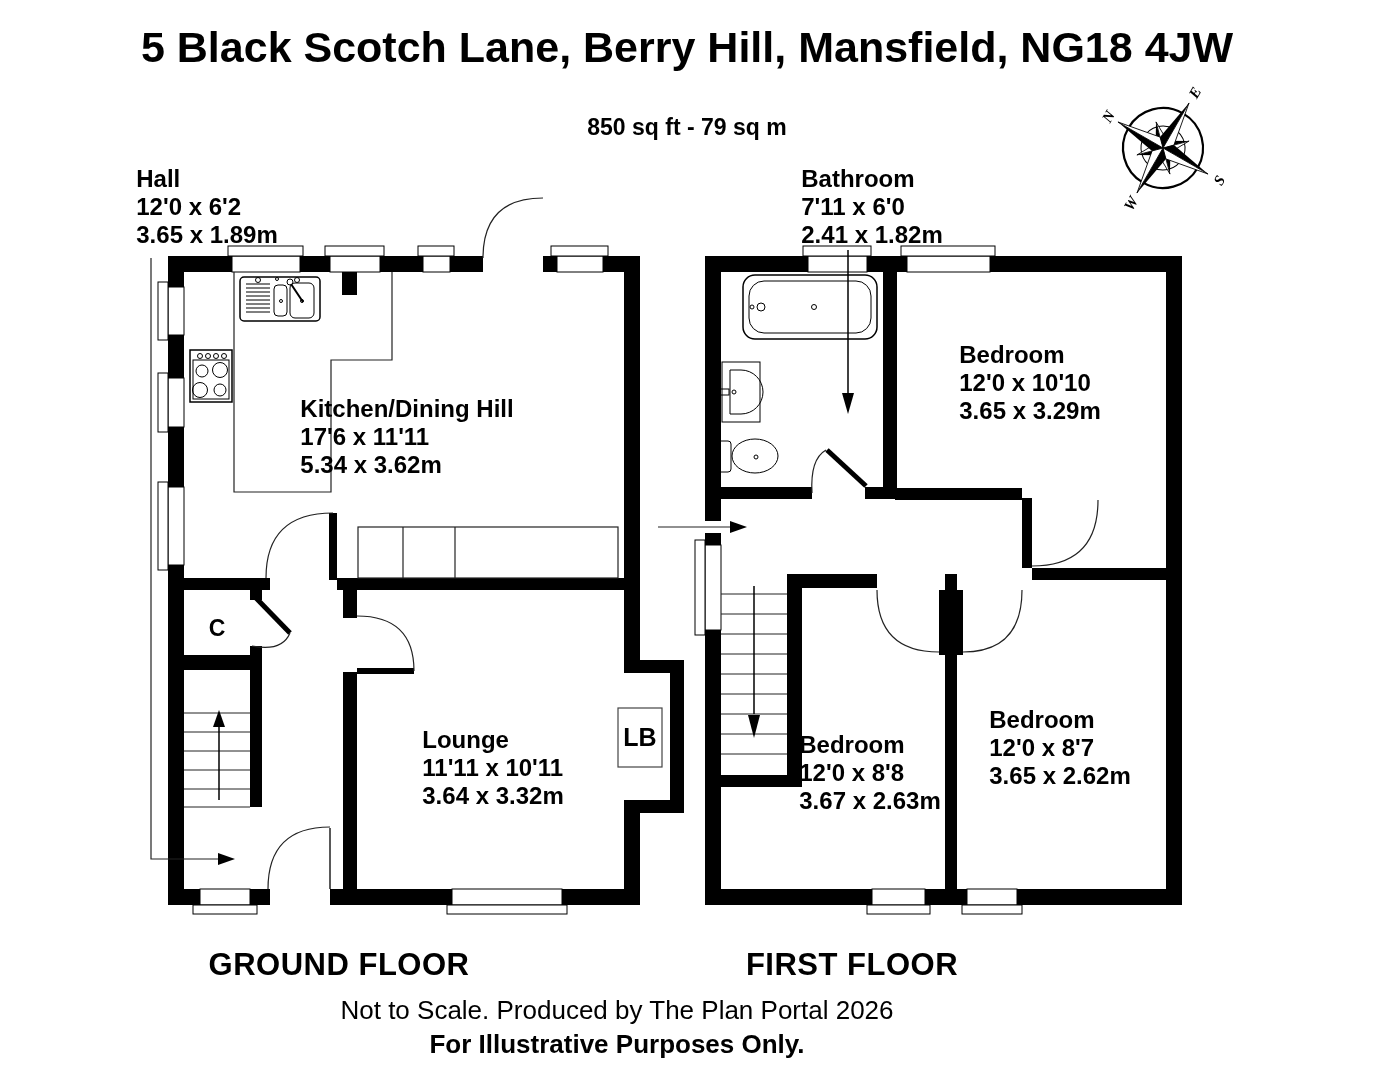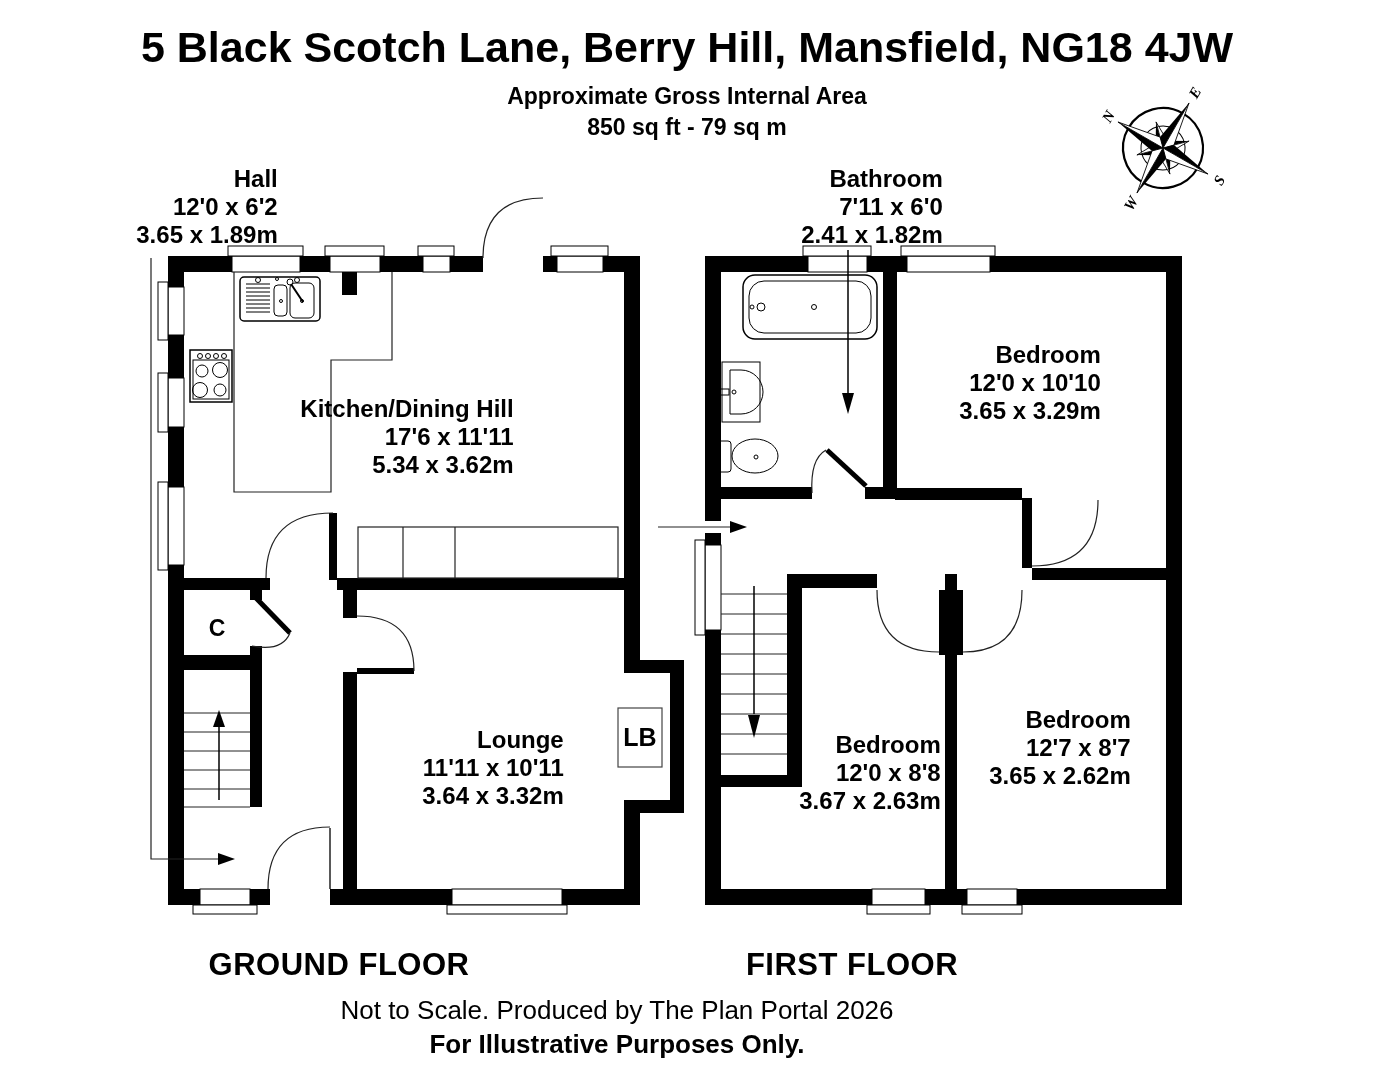--- a/index.html
+++ b/index.html
@@ -1,37 +1,36 @@
 <!DOCTYPE html>
 <html><head>
 <meta charset="utf-8">
 <style>
   html,body{margin:0;padding:0;background:#ffffff;}
   #canvas{
     position:relative;width:1374px;height:1080px;background:#fff;
     font-family:"Liberation Sans", sans-serif;color:#000;overflow:hidden;
   }
   .abs{position:absolute;}
-  .ctr{transform:translate(-50%,-50%);text-align:right;white-space:nowrap;}
+  .ctr{transform:translate(-50%,-50%);text-align:left;white-space:nowrap;}
   #title{font-size:43px;font-weight:bold;letter-spacing:0px;}
   .sub{font-size:23px;font-weight:bold;}
   .room-label{font-size:24px;font-weight:bold;line-height:28px;}
   .floor-title{font-size:31px;font-weight:bold;letter-spacing:0.5px;margin-left:42px;}
   .footer1{font-size:26px;font-weight:normal;}
   .footer2{font-size:26px;font-weight:bold;}
   svg text.mini{font-family:"Liberation Sans",sans-serif;font-weight:bold;}
   svg text.compass-letter{font-family:"Liberation Serif",serif;font-style:italic;font-weight:bold;}
 </style>
 </head>
 <body>
 
 <div id="canvas">
 
   <div id="title" class="abs ctr" style="left:687px;top:47px;">5 Black Scotch Lane, Berry Hill, Mansfield, NG18 4JW</div>
-  <div class="abs ctr sub" style="left:687px;top:96px;">Approximate Gross Internal Area</div>
   <div class="abs ctr sub" style="left:687px;top:127px;">850 sq ft - 79 sq m</div>
 
   <svg class="abs" style="left:0;top:0;" width="1374" height="1080" viewBox="0 0 1374 1080">
 
     <g>
       <g fill="#000">
 
         <rect x="168" y="256" width="64" height="16"></rect>
         <rect x="300" y="256" width="30" height="16"></rect>
         <rect x="380" y="256" width="43" height="16"></rect>
@@ -344,21 +343,21 @@
     <div>11'11 x 10'11</div>
     <div>3.64 x 3.32m</div>
   </div>
   <div class="abs ctr room-label" style="left:870px;top:773px;">
     <div>Bedroom</div>
     <div>12'0 x 8'8</div>
     <div>3.67 x 2.63m</div>
   </div>
   <div class="abs ctr room-label" style="left:1060px;top:748px;">
     <div>Bedroom</div>
-    <div>12'7 x 8'7</div>
+    <div>12'0 x 8'7</div>
     <div>3.65 x 2.62m</div>
   </div>
 
   <div class="abs ctr floor-title" style="left:297px;top:965px;">GROUND FLOOR</div>
   <div class="abs ctr floor-title" style="left:810px;top:965px;">FIRST FLOOR</div>
   <div class="abs ctr footer1" style="left:617px;top:1010px;">Not to Scale. Produced by The Plan Portal 2026</div>
   <div class="abs ctr footer2" style="left:617px;top:1044px;">For Illustrative Purposes Only.</div>
 
 </div>
 

